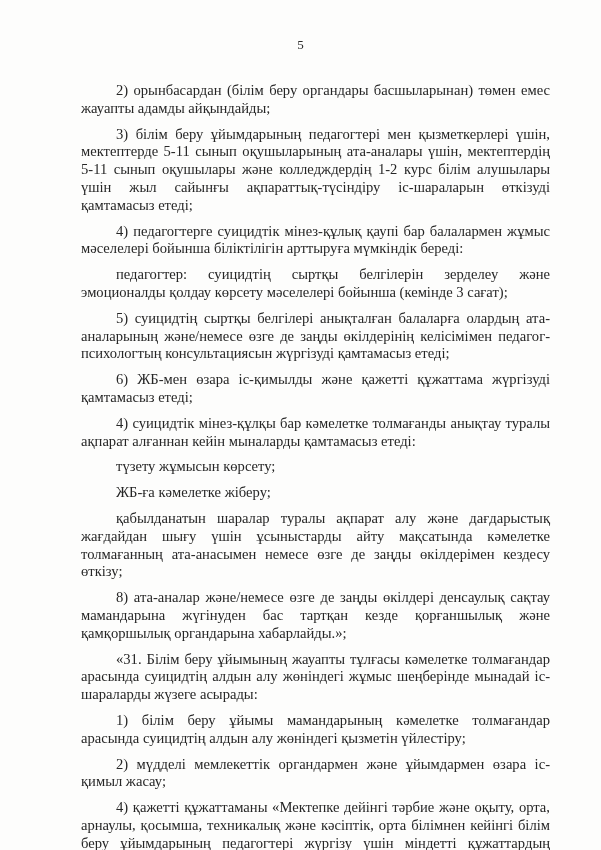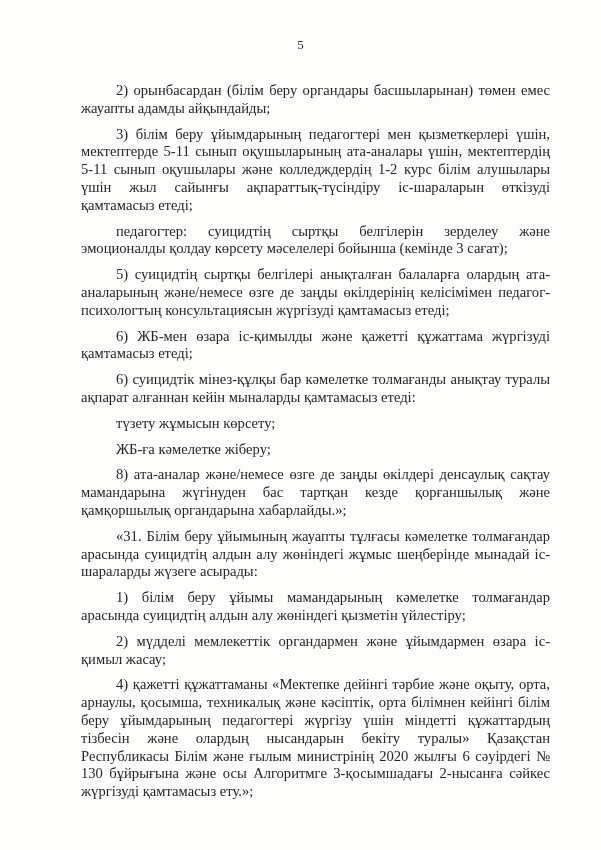--- a/index.html
+++ b/index.html
@@ -42,24 +42,26 @@
   }
 </style>
 </head>
 <body>
 
 <div class="page-number">5</div>
 
 <div class="content">
   <p class="para">2) орынбасардан (білім беру органдары басшыларынан) төмен емес жауапты адамды айқындайды;</p>
   <p class="para">3) білім беру ұйымдарының педагогтері мен қызметкерлері үшін, мектептерде 5-11 сынып оқушыларының ата-аналары үшін, мектептердің 5-11 сынып оқушылары және колледждердің 1-2 курс білім алушылары үшін жыл сайынғы ақпараттық-түсіндіру іс-шараларын өткізуді қамтамасыз етеді;</p>
+  <p class="para">4) педагогтерге суицидтік мінез-құлық қаупі бар балалармен жұмыс мәселелері бойынша біліктілігін арттыруға мүмкіндік береді:</p>
   <p class="para">педагогтер: суицидтің сыртқы белгілерін зерделеу және эмоционалды қолдау көрсету мәселелері бойынша (кемінде 3 сағат);</p>
   <p class="para">5) суицидтің сыртқы белгілері анықталған балаларға олардың ата-аналарының және/немесе өзге де заңды өкілдерінің келісімімен педагог-психологтың консультациясын жүргізуді қамтамасыз етеді;</p>
   <p class="para">6) ЖБ-мен өзара іс-қимылды және қажетті құжаттама жүргізуді қамтамасыз етеді;</p>
-  <p class="para">6) суицидтік мінез-құлқы бар кәмелетке толмағанды анықтау туралы ақпарат алғаннан кейін мыналарды қамтамасыз етеді:</p>
+  <p class="para">4) суицидтік мінез-құлқы бар кәмелетке толмағанды анықтау туралы ақпарат алғаннан кейін мыналарды қамтамасыз етеді:</p>
   <p class="para">түзету жұмысын көрсету;</p>
   <p class="para">ЖБ-ға кәмелетке жіберу;</p>
+  <p class="para">қабылданатын шаралар туралы ақпарат алу және дағдарыстық жағдайдан шығу үшін ұсыныстарды айту мақсатында кәмелетке толмағанның ата-анасымен немесе өзге де заңды өкілдерімен кездесу өткізу;</p>
   <p class="para">8) ата-аналар және/немесе өзге де заңды өкілдері денсаулық сақтау мамандарына жүгінуден бас тартқан кезде қорғаншылық және қамқоршылық органдарына хабарлайды.»;</p>
   <p class="para">«31. Білім беру ұйымының жауапты тұлғасы кәмелетке толмағандар арасында суицидтің алдын алу жөніндегі жұмыс шеңберінде мынадай іс-шараларды жүзеге асырады:</p>
   <p class="para">1) білім беру ұйымы мамандарының кәмелетке толмағандар арасында суицидтің алдын алу жөніндегі қызметін үйлестіру;</p>
   <p class="para">2) мүдделі мемлекеттік органдармен және ұйымдармен өзара іс-қимыл жасау;</p>
   <p class="para">4) қажетті құжаттаманы «Мектепке дейінгі тәрбие және оқыту, орта, арнаулы, қосымша, техникалық және кәсіптік, орта білімнен кейінгі білім беру ұйымдарының педагогтері жүргізу үшін міндетті құжаттардың тізбесін және олардың нысандарын бекіту туралы» Қазақстан Республикасы Білім және ғылым министрінің 2020 жылғы 6 сәуірдегі № 130 бұйрығына және осы Алгоритмге 3-қосымшадағы 2-нысанға сәйкес жүргізуді қамтамасыз ету.»;</p>
 </div>
 
 </body></html>

